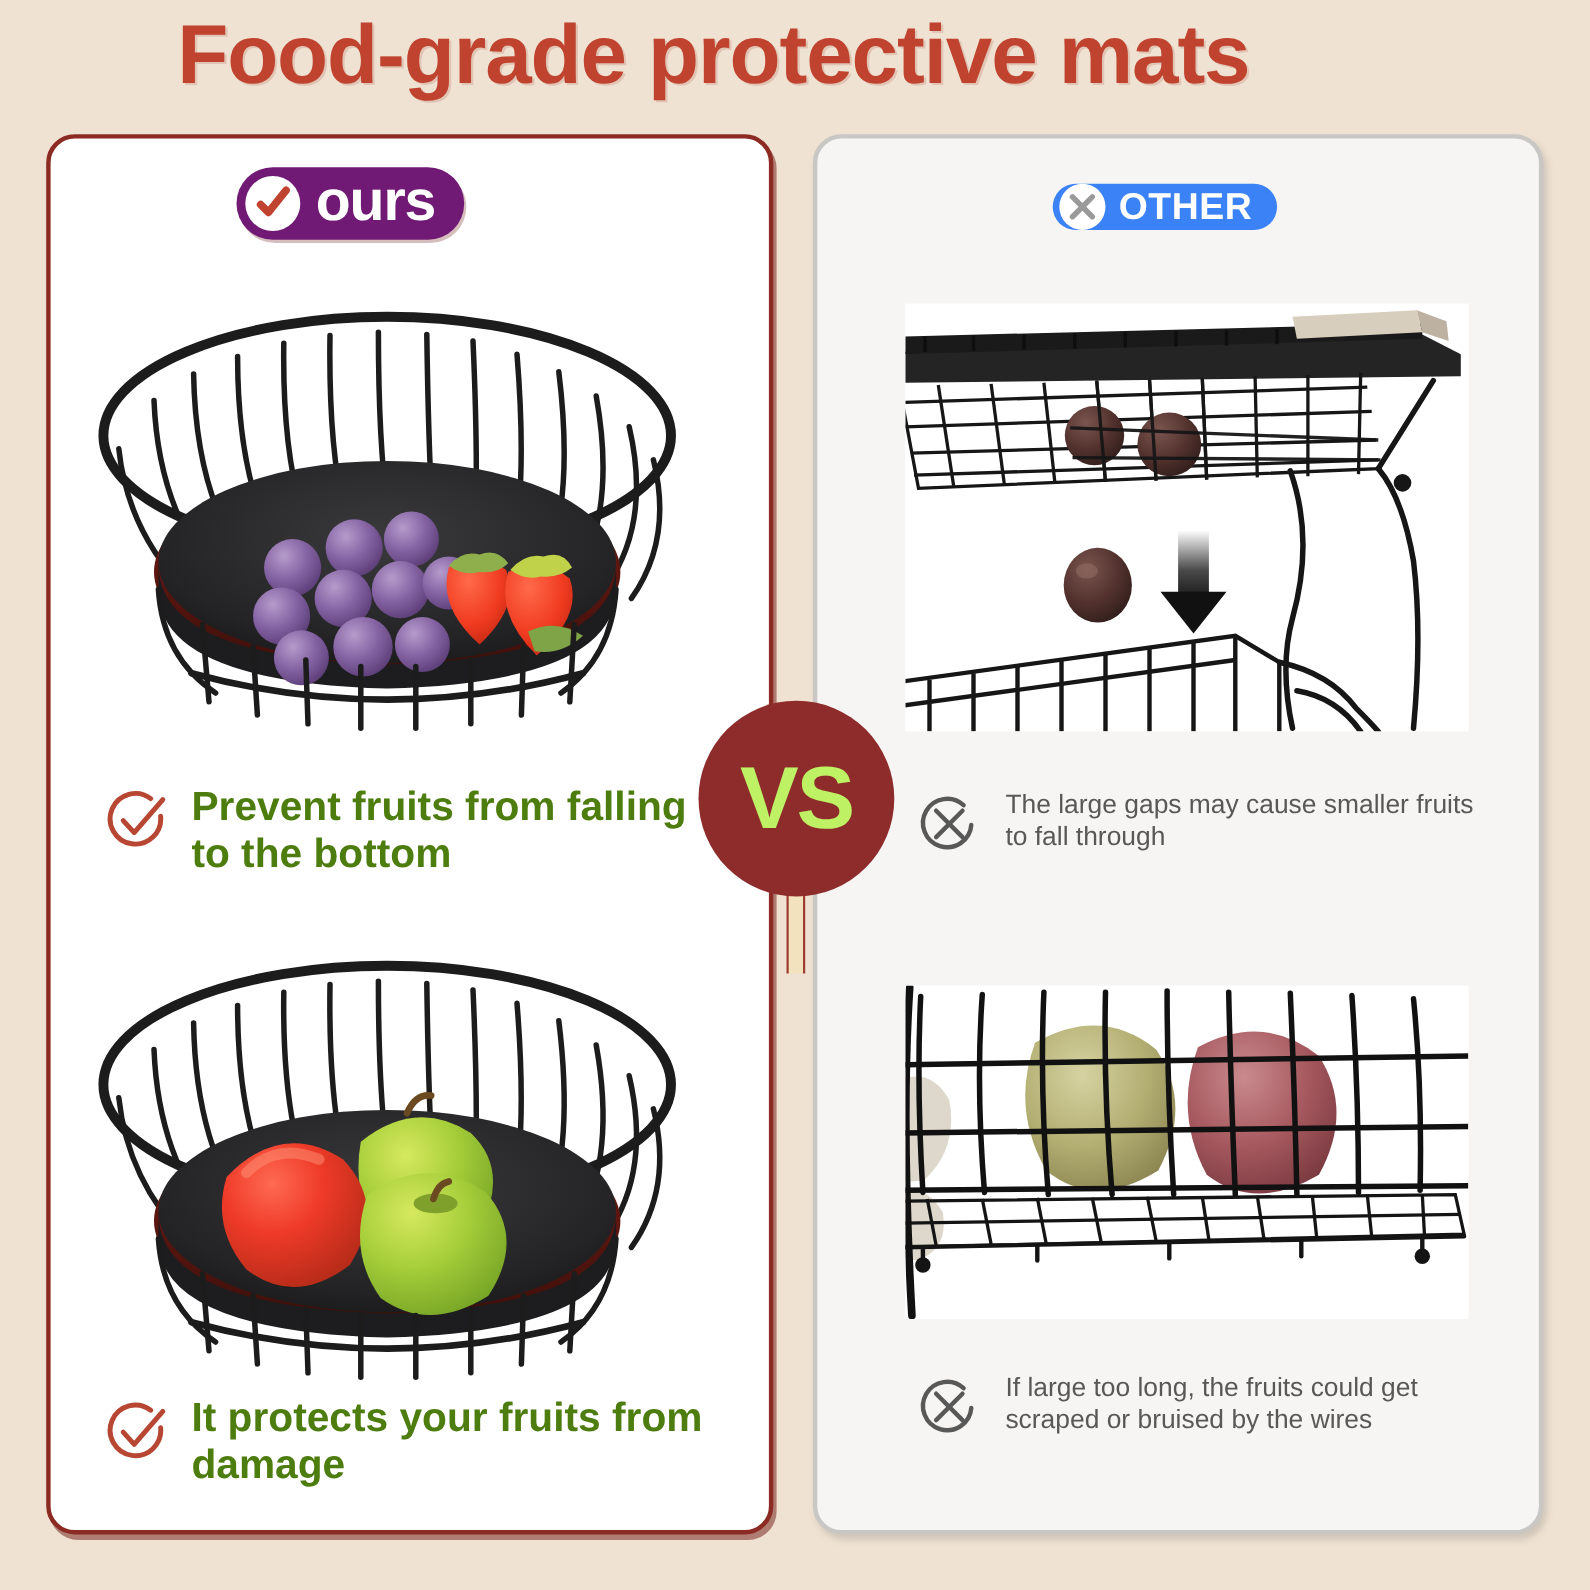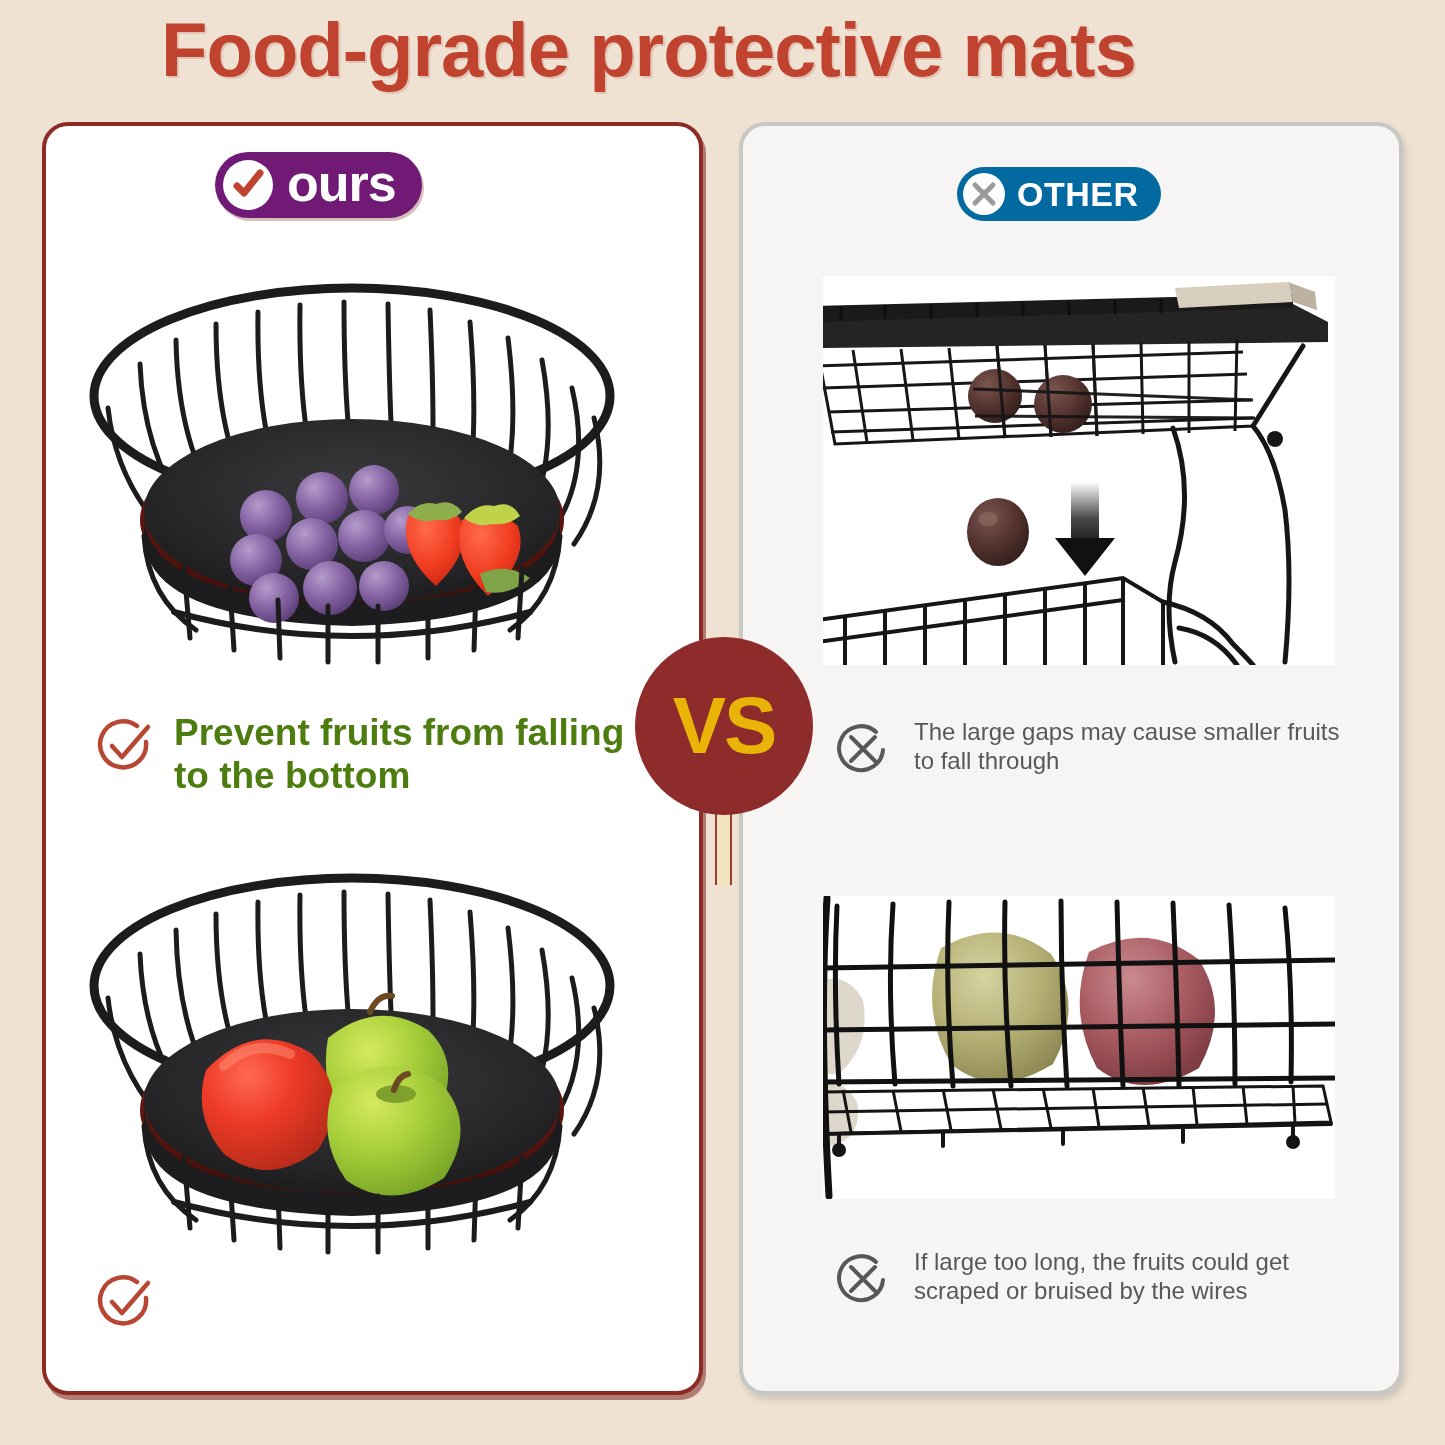--- a/index.html
+++ b/index.html
@@ -44,22 +44,22 @@
     position: absolute; display: flex; align-items: center;
     border-radius: 999px;
     padding: 0 26px 0 8px;
   }
   .badge-ours {
     left: 215px; top: 152px; height: 66px;
     background: #701a75;
     box-shadow: 2px 3px 0 rgba(120,40,32,0.3);
   }
   .badge-other {
-    left: 957px; top: 167px; height: 54px;
-    background: #0369a1;
+    left: 957px; top: 167px; height: 42px;
+    background: #3b82f6;
     padding: 0 22px 0 6px;
   }
   .badge-circle {
     width: 50px; height: 50px; border-radius: 50%;
     background: #FFFFFF; flex: 0 0 auto;
     display: flex; align-items: center; justify-content: center;
     margin-right: 14px;
   }
   .badge-other .badge-circle { width: 42px; height: 42px; margin-right: 12px; }
   .badge-label {
@@ -72,21 +72,21 @@
   .vs-stem {
     position: absolute; left: 715px; top: 690px;
     width: 17px; height: 195px; background: #F2E2BE;
     border-left: 2px solid #9E3B32; border-right: 2px solid #9E3B32;
   }
   .vs-circle {
     position: absolute; left: 635px; top: 637px;
     width: 178px; height: 178px; border-radius: 50%;
     background: #8E2B2B;
     display: flex; align-items: center; justify-content: center;
-    color: #eab308; font-size: 80px; font-weight: bold; letter-spacing: -2px;
+    color: #bef264; font-size: 80px; font-weight: bold; letter-spacing: -2px;
   }
 
   
   .photo { position: absolute; overflow: hidden; }
   .photo-ours-top    { left: 78px;  top: 268px;  width: 548px; height: 400px; background:#FFFFFF; }
   .photo-ours-bottom { left: 78px;  top: 858px;  width: 548px; height: 400px; background:#FFFFFF; }
   .photo-other-top   { left: 823px; top: 276px;  width: 512px; height: 389px; background:#FFFFFF; }
   .photo-other-bottom{ left: 823px; top: 896px;  width: 512px; height: 303px; background:#FFFFFF; }
 
   
@@ -294,20 +294,21 @@
     </svg>
   </div>
 
   <div class="caption cap-ours-bottom">
     <span class="cap-icon">
       <svg width="58" height="58" viewBox="0 0 58 58">
         <path d="M41 10 A23 23 0 1 0 50 26" fill="none" stroke="#B74733" stroke-width="4.5" stroke-linecap="round"></path>
         <path d="M16 30 L26 41 L52 11" fill="none" stroke="#B74733" stroke-width="4.5" stroke-linecap="round" stroke-linejoin="round"></path>
       </svg>
     </span>
+    <span class="cap-text-ours">It protects your fruits from damage</span>
   </div>
 
   <div class="panel-other"></div>
 
   <div class="badge badge-other">
     <span class="badge-circle">
       <svg width="30" height="30" viewBox="0 0 30 30">
         <path d="M6 6 L24 24 M24 6 L6 24" fill="none" stroke="#9A9A9A" stroke-width="5" stroke-linecap="round"></path>
       </svg>
     </span>

